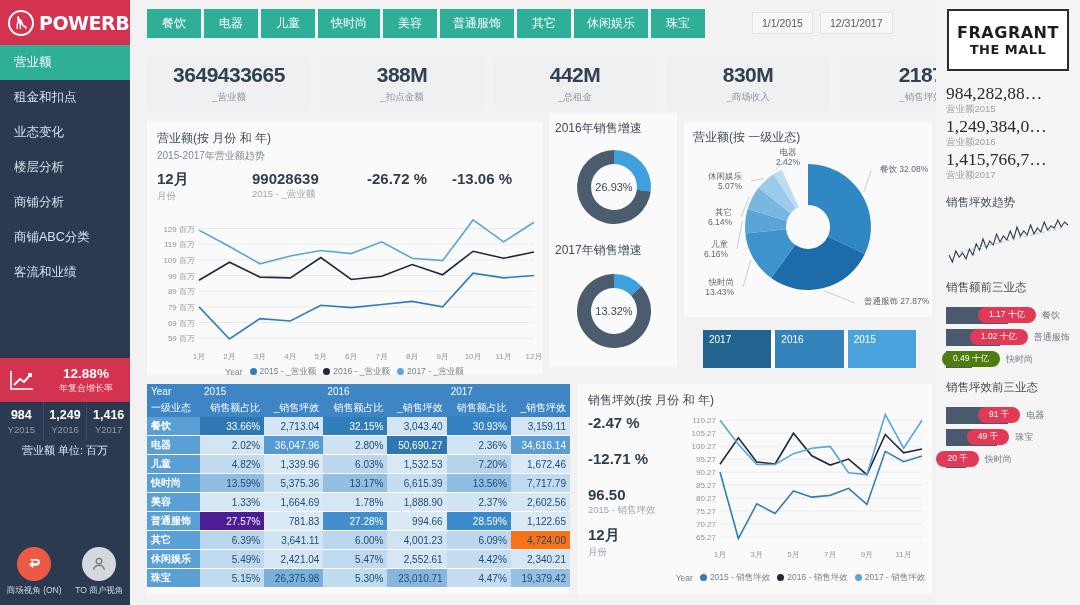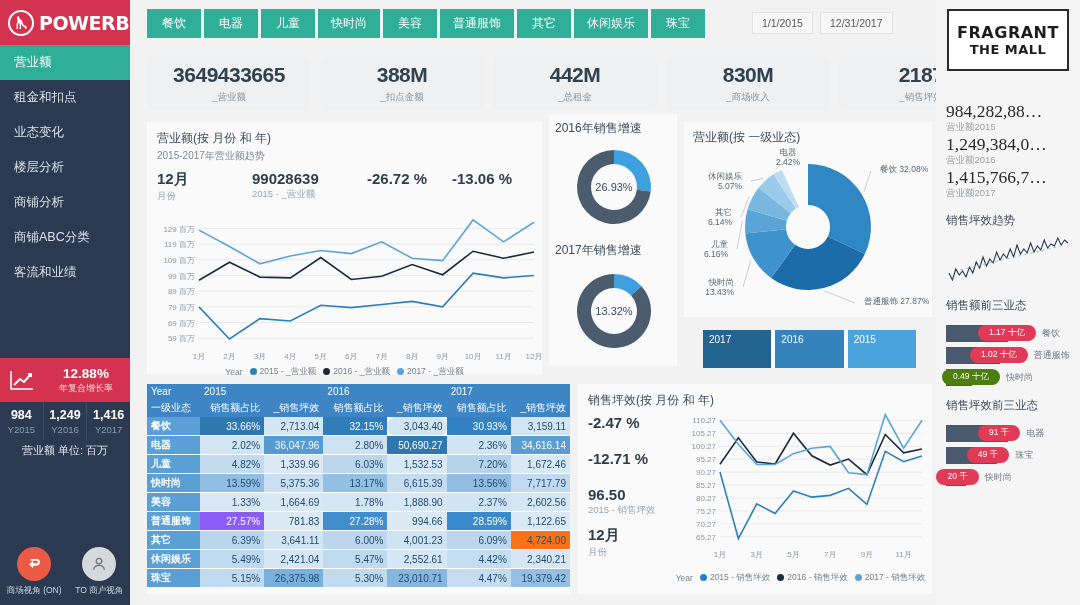--- a/index.html
+++ b/index.html
@@ -431,21 +431,21 @@
             <th class="num">销售额占比</th>
             <th class="num">_销售坪效</th>
           </tr>
         </thead>
       <tbody id="matrix-body">
           <tr>
             <td class="cat">餐饮</td>
             <td style="background: rgb(47, 119, 177); color: rgb(255, 255, 255);">33.66%</td>
             <td style="background: rgb(212, 230, 244); color: rgb(30, 74, 114);">2,713.04</td>
             <td style="background: rgb(49, 125, 186); color: rgb(255, 255, 255);">32.15%</td>
-            <td style="background: rgb(211, 229, 243); color: rgb(30, 74, 114); border-radius: 9px;">3,043.40</td>
+            <td style="background: rgb(211, 229, 243); color: rgb(30, 74, 114);">3,043.40</td>
             <td style="background: rgb(51, 129, 193); color: rgb(255, 255, 255);">30.93%</td>
             <td style="background: rgb(211, 229, 243); color: rgb(30, 74, 114);">3,159.11</td>
           </tr>
           <tr>
             <td class="cat">电器</td>
             <td style="background: rgb(211, 229, 243); color: rgb(30, 74, 114);">2.02%</td>
             <td style="background: rgb(85, 154, 210); color: rgb(255, 255, 255);">36,047.96</td>
             <td style="background: rgb(207, 226, 242); color: rgb(30, 74, 114);">2.80%</td>
             <td style="background: rgb(47, 119, 177); color: rgb(255, 255, 255);">50,690.27</td>
             <td style="background: rgb(209, 228, 243); color: rgb(30, 74, 114);">2.36%</td>
@@ -473,21 +473,21 @@
             <td class="cat">美容</td>
             <td style="background: rgb(215, 231, 244); color: rgb(30, 74, 114);">1.33%</td>
             <td style="background: rgb(216, 232, 245); color: rgb(30, 74, 114);">1,664.69</td>
             <td style="background: rgb(213, 230, 244); color: rgb(30, 74, 114);">1.78%</td>
             <td style="background: rgb(216, 231, 245); color: rgb(30, 74, 114);">1,888.90</td>
             <td style="background: rgb(209, 228, 243); color: rgb(30, 74, 114);">2.37%</td>
             <td style="background: rgb(213, 230, 244); color: rgb(30, 74, 114);">2,602.56</td>
           </tr>
           <tr>
             <td class="cat">普通服饰</td>
-            <td style="background: #8b5cf6; color: rgb(255, 255, 255);">27.57%</td>
+            <td style="background: #4c1d95; color: rgb(255, 255, 255);">27.57%</td>
             <td style="background: rgb(219, 234, 245); color: rgb(30, 74, 114);">781.83</td>
             <td style="background: rgb(66, 142, 205); color: rgb(255, 255, 255);">27.28%</td>
             <td style="background: rgb(219, 234, 245); color: rgb(30, 74, 114);">994.66</td>
             <td style="background: rgb(59, 138, 203); color: rgb(255, 255, 255);">28.59%</td>
             <td style="background: rgb(218, 233, 245); color: rgb(30, 74, 114);">1,122.65</td>
           </tr>
           <tr>
             <td class="cat">其它</td>
             <td style="background: rgb(186, 214, 237); color: rgb(30, 74, 114);">6.39%</td>
             <td style="background: rgb(209, 228, 243); color: rgb(30, 74, 114);">3,641.11</td>
@@ -571,21 +571,21 @@
         <span><span class="dot" style="background:#1b2a3c"></span><span>2016 - 销售坪效</span></span>
         <span><span class="dot" style="background:#5ba4d8"></span><span>2017 - 销售坪效</span></span>
       </div>
   </div>
 
   <div class="rightpanel">
     <div class="brand-box">
       <div class="brand-1">FRAGRANT</div>
       <div class="brand-2">THE MALL</div>
     </div>
-    <div id="rev-list" style="margin-top:30px;">
+    <div id="rev-list" style="margin-top:12px;">
         <div class="rev-item">
           <div class="rev-v">984,282,88…</div>
           <div class="rev-l">营业额2015</div>
         </div>
         <div class="rev-item">
           <div class="rev-v">1,249,384,0…</div>
           <div class="rev-l">营业额2016</div>
         </div>
         <div class="rev-item">
           <div class="rev-v">1,415,766,7…</div>

